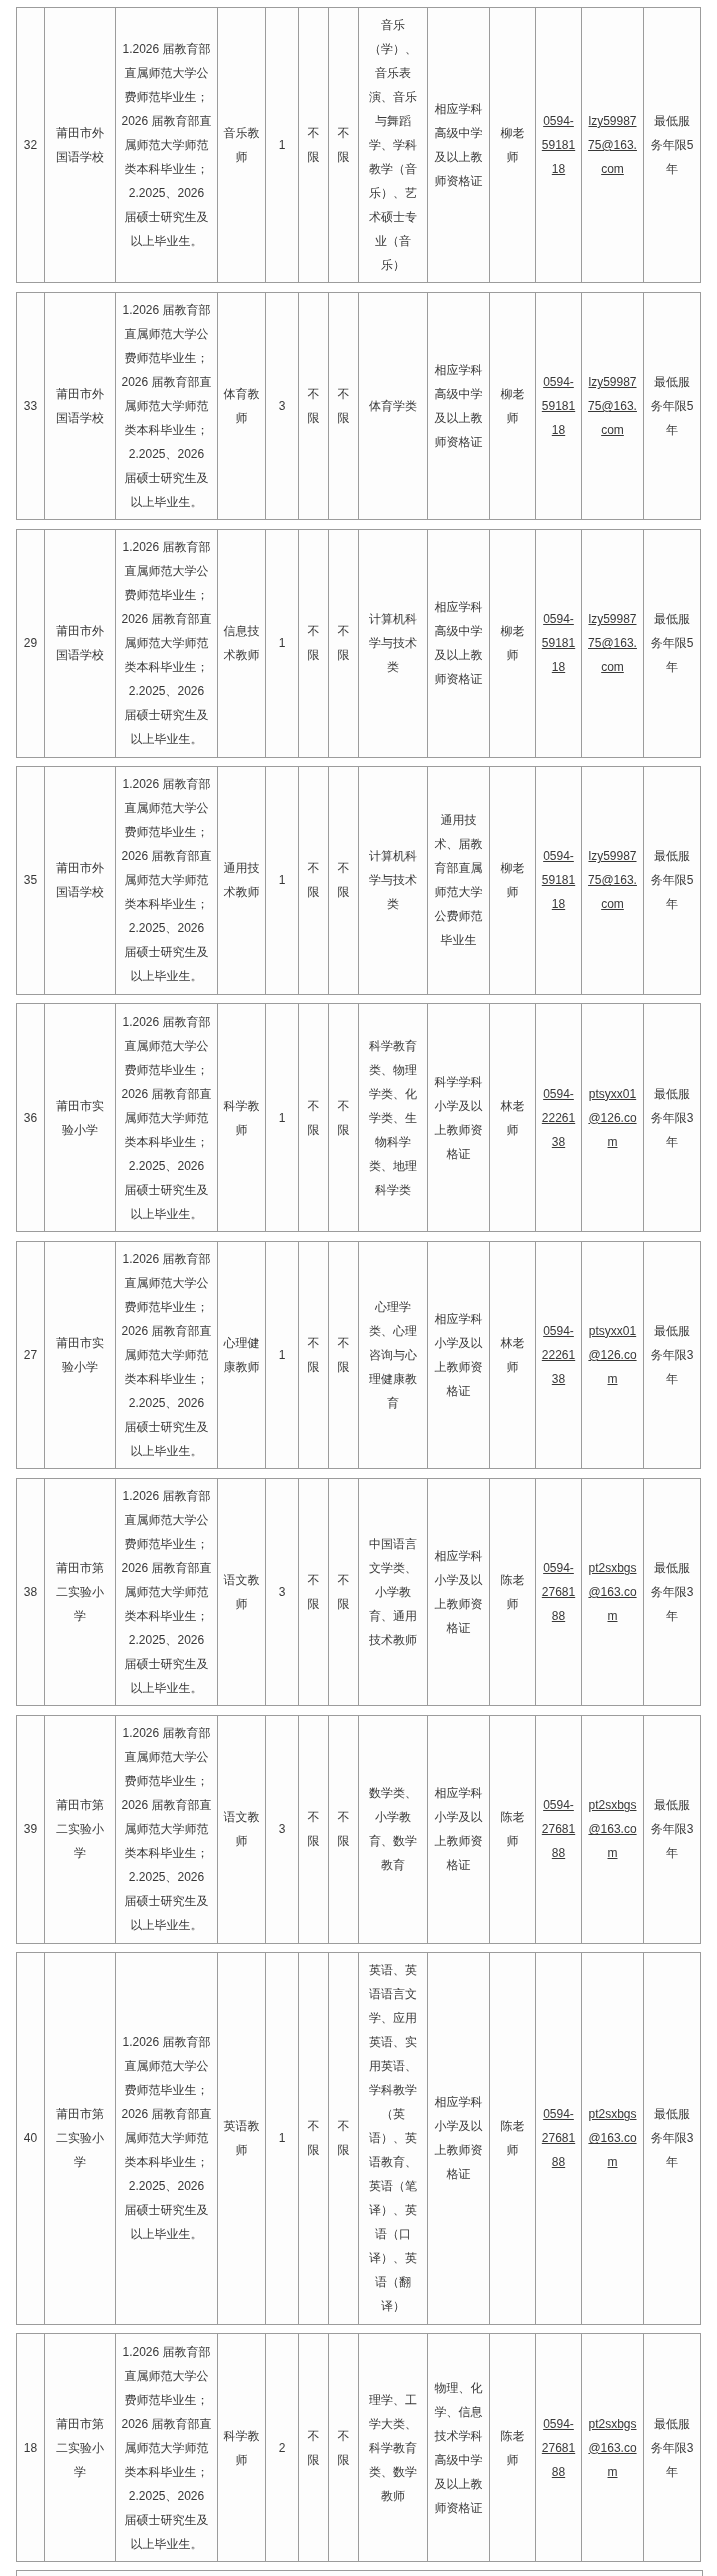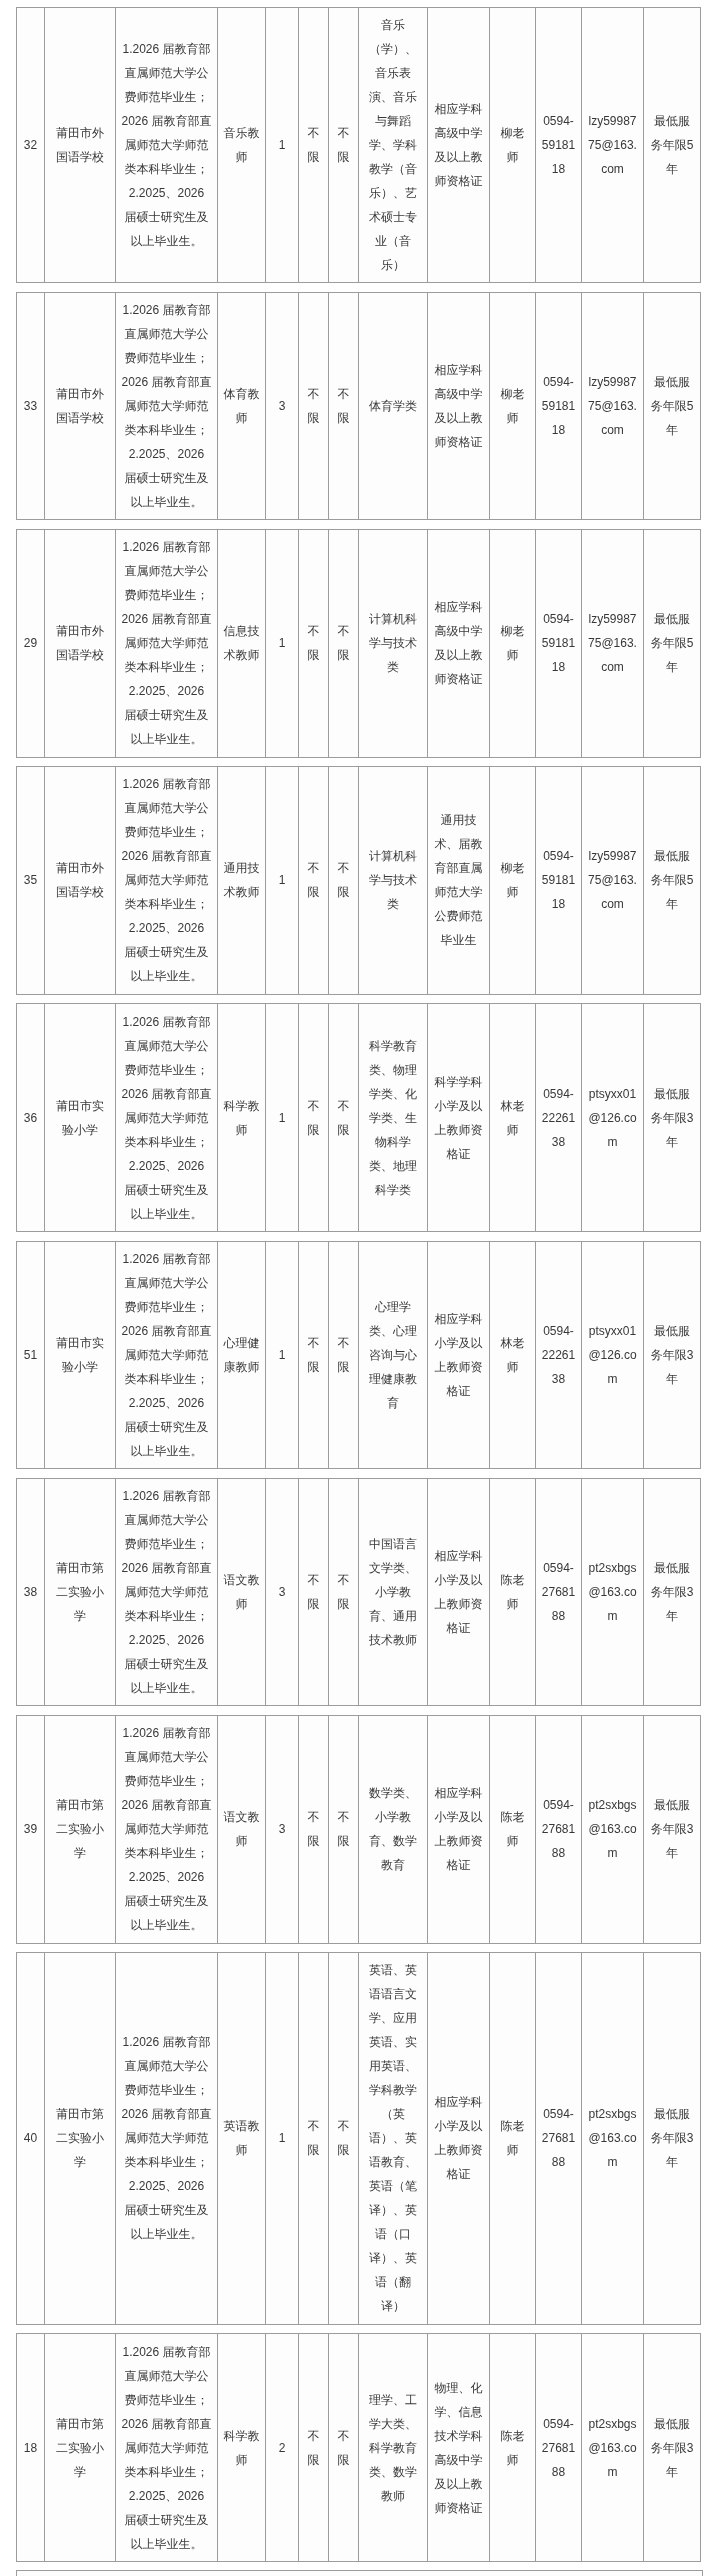--- a/index.html
+++ b/index.html
@@ -27,21 +27,21 @@
     text-align: center;
     vertical-align: middle;
     padding: 5.3px;
     word-wrap: break-word;
   }
   td.c-qual   { text-align: justify; padding: 5.3px; }
   td.c-major  { text-align: justify; padding: 5.3px 2.7px; }
   td.c-cert   { padding: 5.3px 4px; }
   td.c-school { padding: 5.3px 6.6px; }
   td.c-contact{ padding: 5.3px 6.6px; }
-  td.c-phone, td.c-email { word-break: break-all; padding: 5.3px 4px; }
+  td.c-phone, td.c-email { word-break: break-all; padding: 5.3px 4px; text-decoration: underline; }
   td.c-limit  { padding: 5.3px 5.3px; }
   .footer-block {
     width: 669px;
     border: 0.7px solid #9c9c9c;
     background: #fdfdfd;
     margin-top: 0px;
     padding: 5.3px 8px 8px 8px;
   }
   .footer-line {
     font-size: 11.6px;
@@ -242,21 +242,21 @@
         <col style="width:30px">
           <col style="width:69px">
           <col style="width:62px">
         <col style="width:46px">
           <col style="width:46px">
           <col style="width:62px">
         <col style="width:57px">
       </colgroup>
       <tbody>
           <tr>
-        <td class="c-no">51</td>
+        <td class="c-no">27</td>
         <td class="c-school">莆田市实验小学</td>
         <td class="c-qual">1.2026 届教育部直属师范大学公费师范毕业生；2026 届教育部直属师范大学师范类本科毕业生；2.2025、2026 届硕士研究生及以上毕业生。</td>
         <td class="c-pos">心理健康教师</td>
         <td class="c-count">1</td>
         <td class="c-limit">不限</td>
         <td class="c-limit">不限</td>
         <td class="c-major">心理学类、心理咨询与心理健康教育</td>
         <td class="c-cert">相应学科小学及以上教师资格证</td>
         <td class="c-contact">林老师</td>
         <td class="c-phone">0594-2226138</td>

